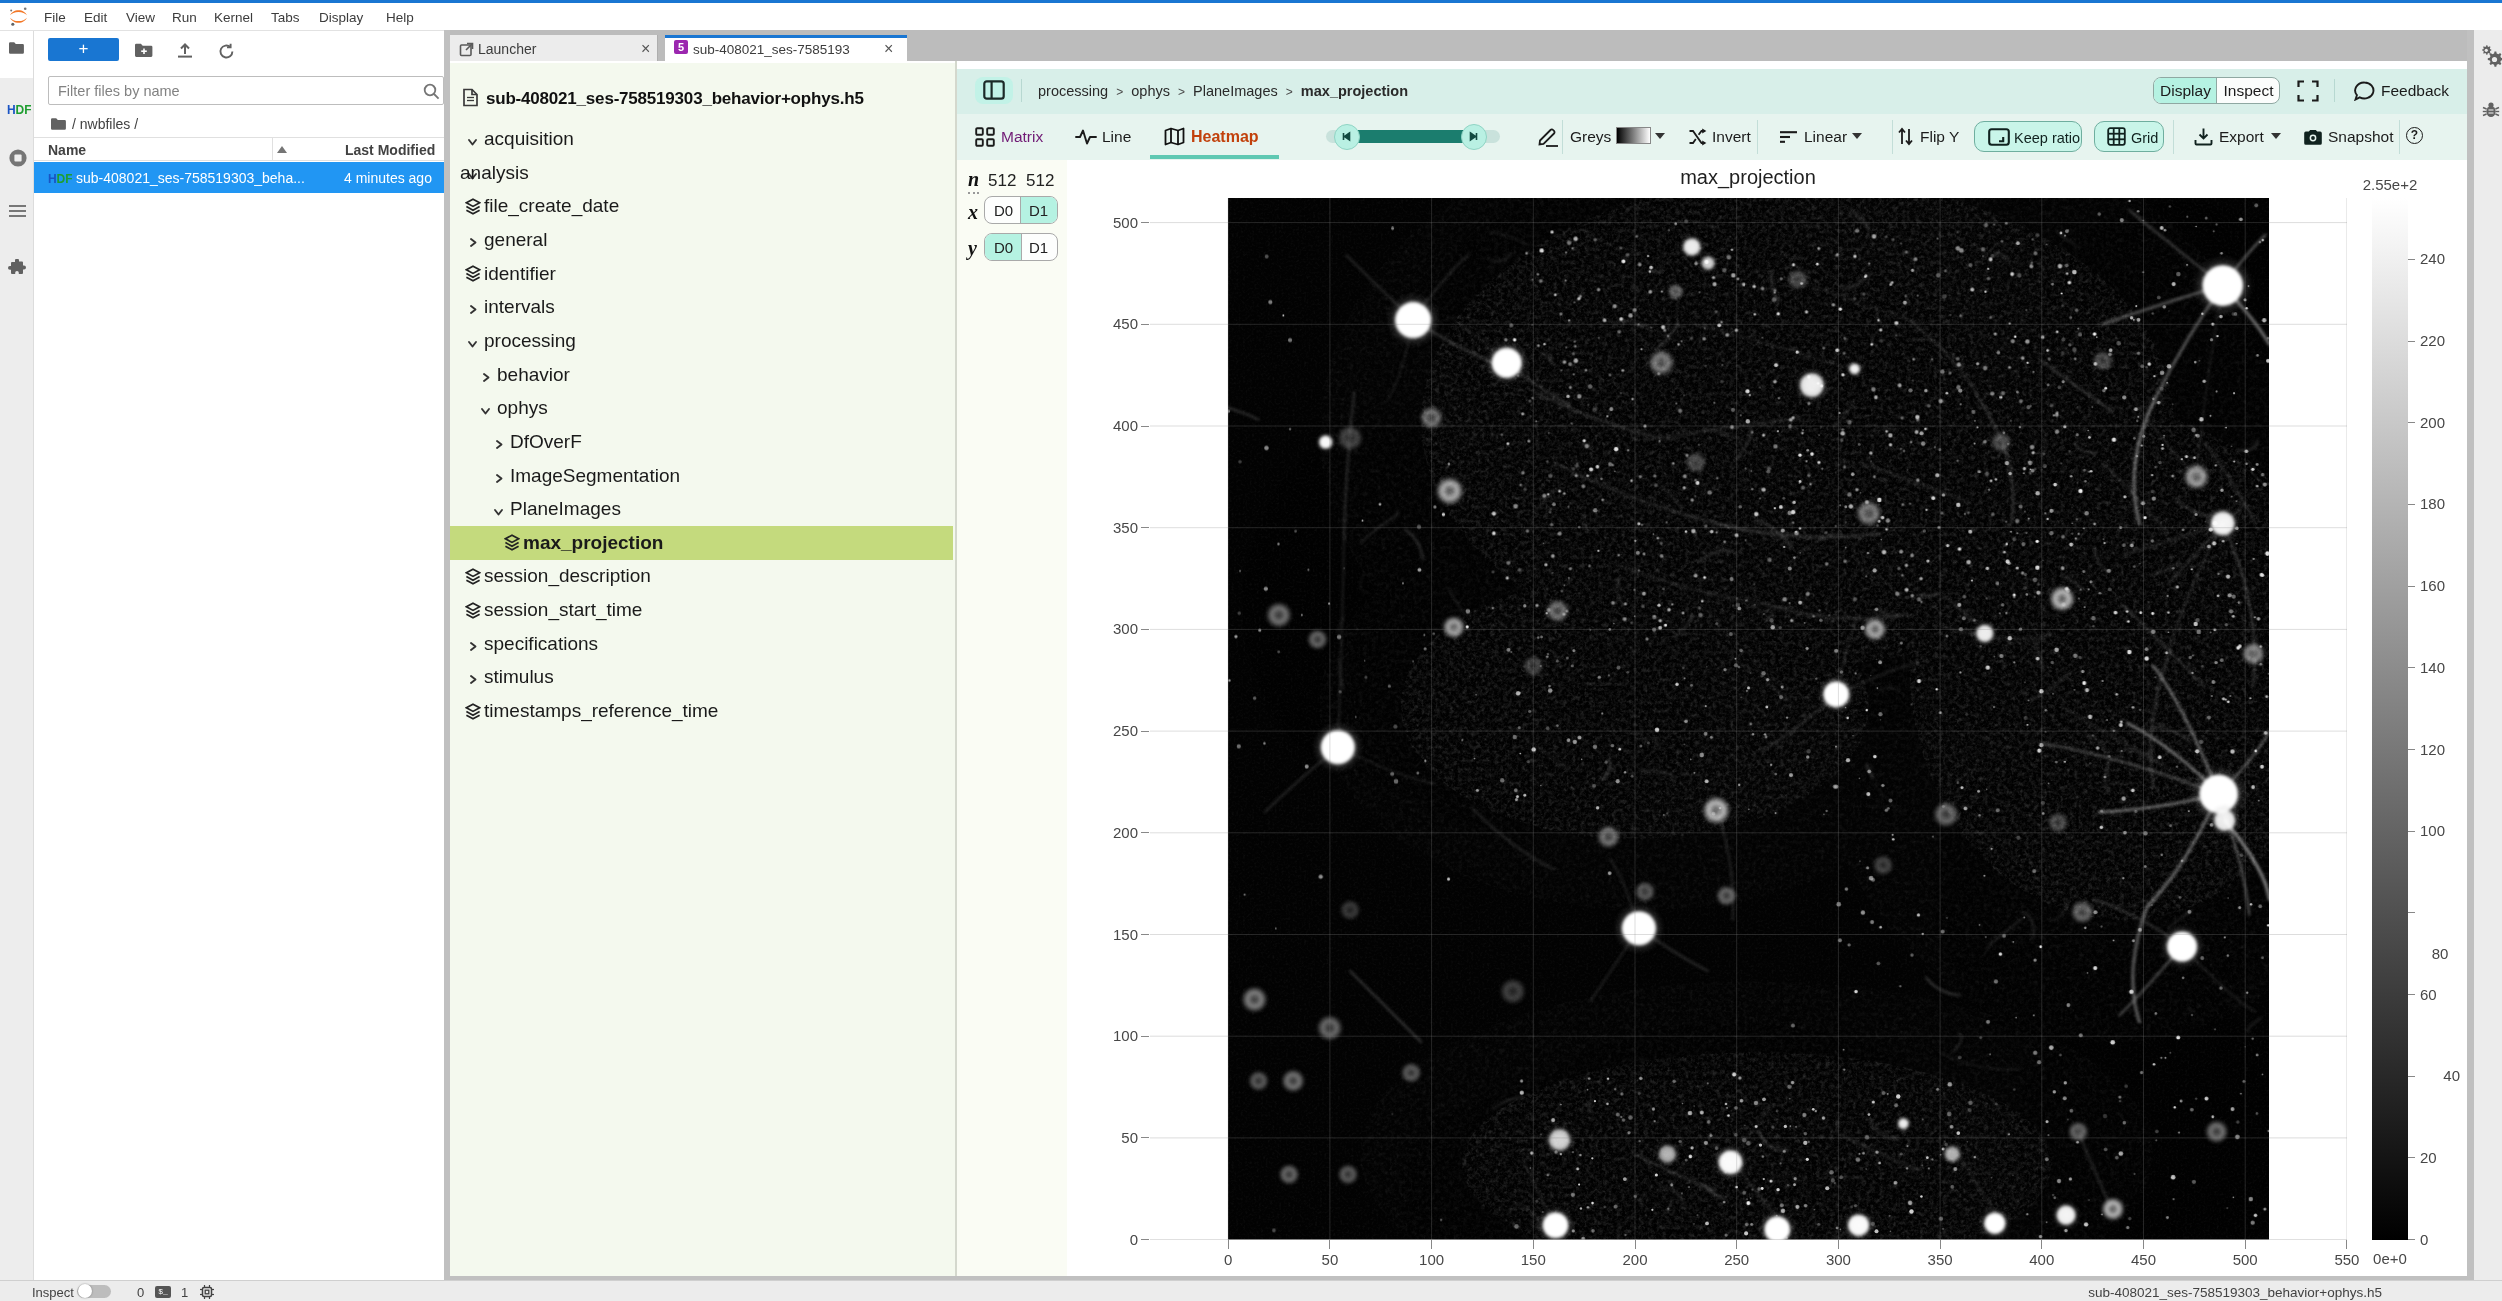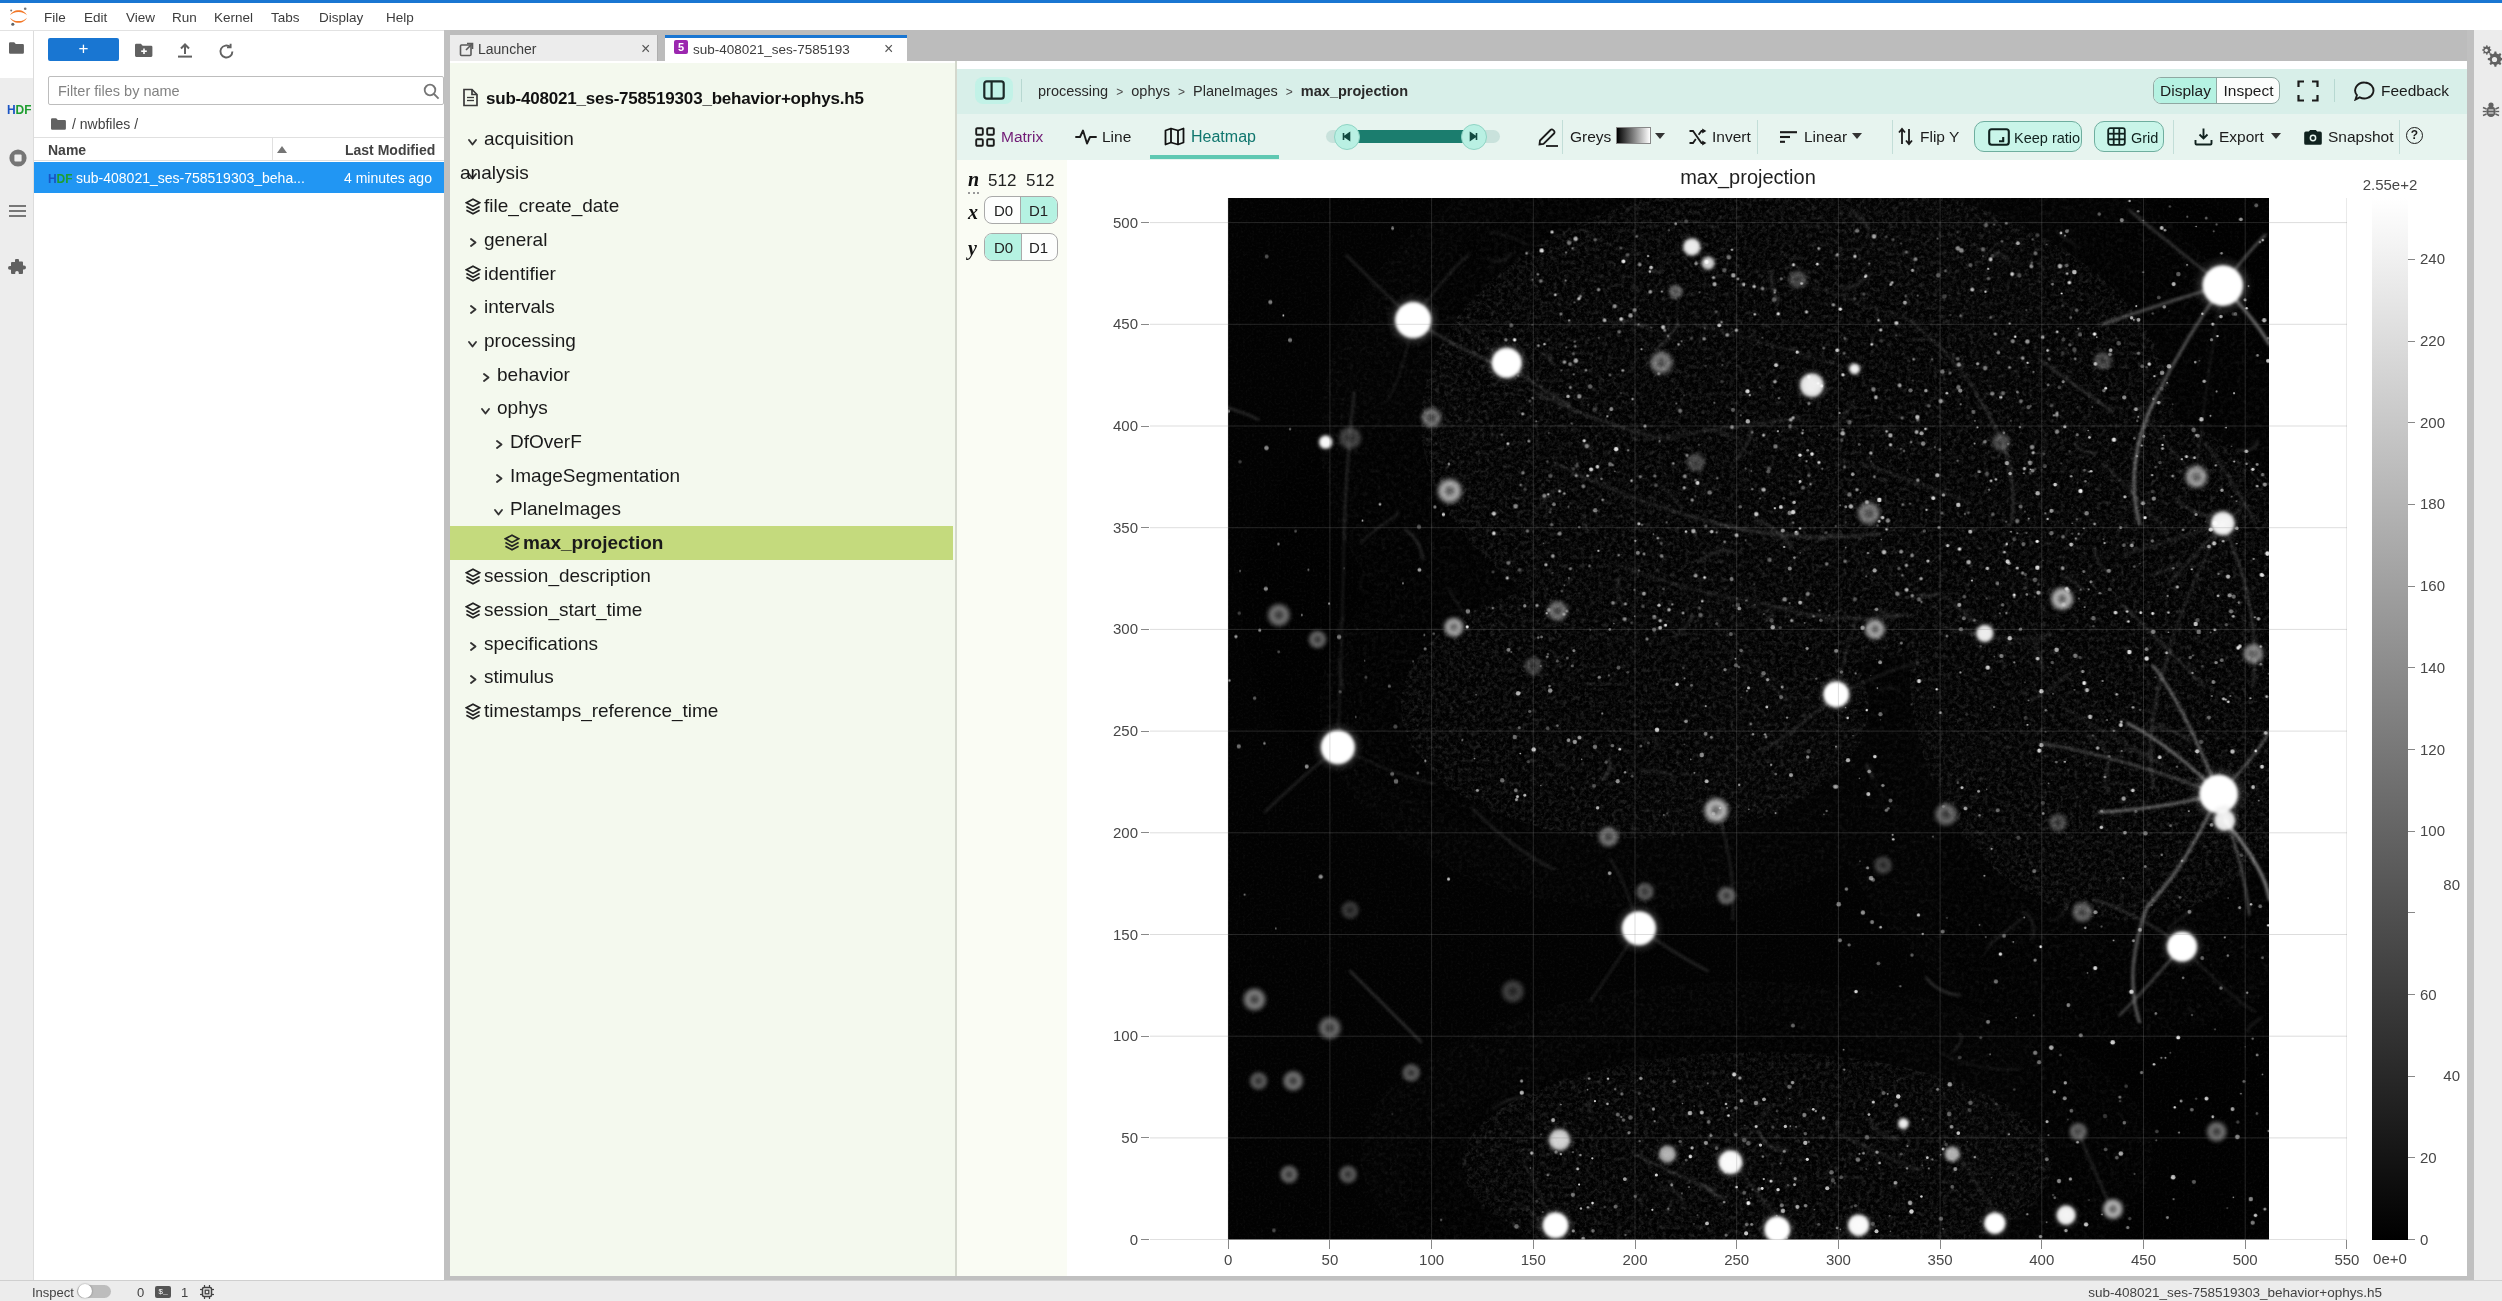--- a/index.html
+++ b/index.html
@@ -250,21 +250,21 @@
 <div class="abs" style="left:1001px;top:128px;font-size:15.5px;color:#701a75">Matrix</div>
 <div class="abs" style="left:1075px;top:128px"><svg width="22" height="18" viewBox="0 0 22 18" style="">
       <path d="M1,9 h4 l3,-6.5 4,13 3,-6.5 h6" fill="none" stroke="#1b1b1b" stroke-width="1.9" stroke-linejoin="round" stroke-linecap="round"></path>
     </svg></div>
 <div class="abs" style="left:1102px;top:128px;font-size:15.5px;color:#1b1b1b">Line</div>
 <div class="abs" style="left:1164px;top:127px"><svg width="21" height="19" viewBox="0 0 21 19" style="">
       <path d="M1.5,3.5 L7,1.5 L14,3.5 L19.5,1.5 V15.5 L14,17.5 L7,15.5 L1.5,17.5 Z" fill="none" stroke="#111" stroke-width="1.8" stroke-linejoin="round"></path>
       <line x1="7" y1="1.5" x2="7" y2="15.5" stroke="#111" stroke-width="1.8"></line>
       <line x1="14" y1="3.5" x2="14" y2="17.5" stroke="#111" stroke-width="1.8"></line>
     </svg></div>
-<div class="abs" style="left:1191px;top:128px;font-size:16px;font-weight:normal;color:#0f766e">Heatmap</div>
+<div class="abs" style="left:1191px;top:128px;font-size:16px;font-weight:bold;color:#c2410c">Heatmap</div>
 <div class="abs" style="left:1150px;top:155px;width:129px;height:4px;background:#5fc8b2"></div>
 <div class="abs" style="left:1326px;top:130px;width:174px;height:13px;background:#c9e2dc;border-radius:7px"></div>
 <div class="abs" style="left:1347px;top:130px;width:127px;height:13px;background:#1b7d6e"></div>
 <div class="abs" style="left:1334px;top:123.5px;width:26px;height:26px;background:#b9f0e3;border:1px solid #8fd4c4;border-radius:50%"></div>
 <div class="abs" style="left:1337px;top:126.5px"><svg width="19" height="19" viewBox="0 0 19 19" style="">
       <path d="M12.5,6 L7.5,9.5 L12.5,13 Z M6.5,6 V13" fill="#134a41" stroke="#134a41" stroke-width="1.6"></path>
     </svg></div>
 <div class="abs" style="left:1461px;top:123.5px;width:26px;height:26px;background:#b9f0e3;border:1px solid #8fd4c4;border-radius:50%"></div>
 <div class="abs" style="left:1464px;top:126.5px"><svg width="19" height="19" viewBox="0 0 19 19" style="">
       <path d="M6.5,6 L11.5,9.5 L6.5,13 Z M12.5,6 V13" fill="#134a41" stroke="#134a41" stroke-width="1.6"></path>
@@ -2238,21 +2238,21 @@
 <div style="position:absolute;left:2372px;top:198.1px;width:36px;height:1041.5px;background:linear-gradient(to top,#000000,#ffffff)"></div>
 <div style="position:absolute;left:2408px;top:1239.1px;width:7px;height:1px;background:#888"></div>
 <div class="tick" style="left:2420px;top:1230.6px;width:40px;text-align:left">0</div>
 <div style="position:absolute;left:2408px;top:1157.4px;width:7px;height:1px;background:#888"></div>
 <div class="tick" style="left:2420px;top:1148.9px;width:40px;text-align:left">20</div>
 <div style="position:absolute;left:2408px;top:1075.7px;width:7px;height:1px;background:#888"></div>
 <div class="tick" style="left:2420px;top:1067.2px;width:40px;text-align:right">40</div>
 <div style="position:absolute;left:2408px;top:994.0px;width:7px;height:1px;background:#888"></div>
 <div class="tick" style="left:2420px;top:985.5px;width:40px;text-align:left">60</div>
 <div style="position:absolute;left:2408px;top:912.4px;width:7px;height:1px;background:#888"></div>
-<div class="tick" style="left:2420px;top:876px;width:40px;text-align:right">80</div>
+<div class="tick" style="left:2420px;top:945px;width:40px;text-align:center">80</div>
 <div style="position:absolute;left:2408px;top:830.7px;width:7px;height:1px;background:#888"></div>
 <div class="tick" style="left:2420px;top:822.2px;width:40px;text-align:left">100</div>
 <div style="position:absolute;left:2408px;top:749.0px;width:7px;height:1px;background:#888"></div>
 <div class="tick" style="left:2420px;top:740.5px;width:40px;text-align:left">120</div>
 <div style="position:absolute;left:2408px;top:667.3px;width:7px;height:1px;background:#888"></div>
 <div class="tick" style="left:2420px;top:658.8px;width:40px;text-align:left">140</div>
 <div style="position:absolute;left:2408px;top:585.6px;width:7px;height:1px;background:#888"></div>
 <div class="tick" style="left:2420px;top:577.1px;width:40px;text-align:left">160</div>
 <div style="position:absolute;left:2408px;top:503.9px;width:7px;height:1px;background:#888"></div>
 <div class="tick" style="left:2420px;top:495.4px;width:40px;text-align:left">180</div>

